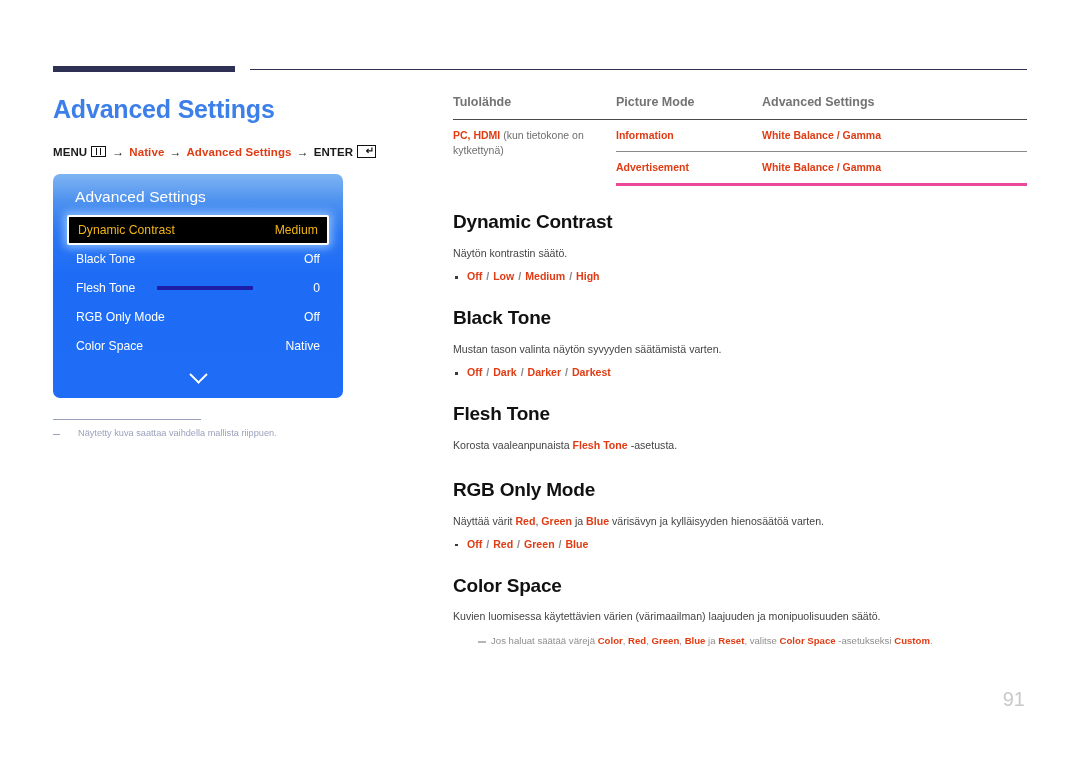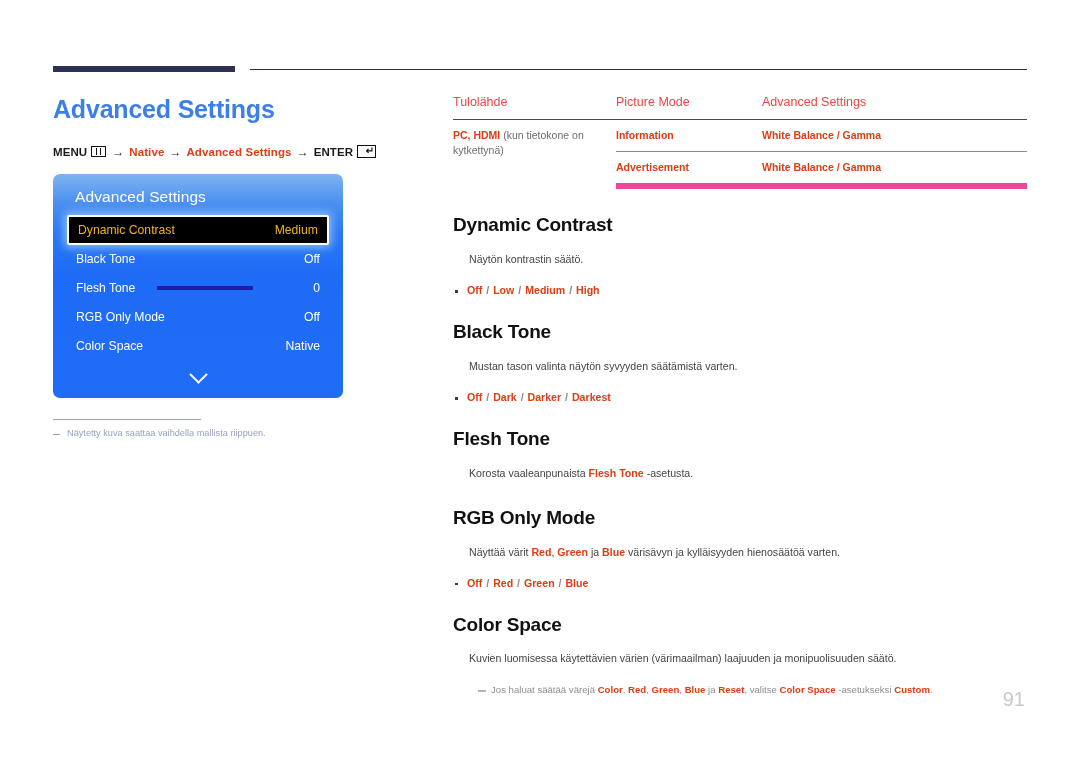--- a/index.html
+++ b/index.html
@@ -188,21 +188,21 @@
     margin-top: 21px;
     width: 148px;
     height: 1px;
     background: #9aa0bb;
   }
   #left-note {
     margin-top: 8px;
     font-size: 9.2px;
     color: #9ba1bd;
     display: flex;
-    gap: 7px;
+    gap: 18px;
     align-items: flex-start;
   }
   #left-note .dash {
     display: inline-block;
     width: 7px;
     height: 1.4px;
     background: #9ba1bd;
     margin-top: 6px;
     flex: 0 0 auto;
   }
@@ -217,55 +217,55 @@
 
   
   #spec-table {
     width: 100%;
     border-collapse: collapse;
     font-size: 11px;
   }
   #spec-table th {
     text-align: left;
     font-size: 12.5px;
-    font-weight: normal;
-    color: #ef4444;
+    font-weight: bold;
+    color: #737373;
     padding: 0 0 10px 0;
     vertical-align: top;
   }
   #spec-table thead tr { border-bottom: 1.3px solid #4a4a4a; }
   #spec-table td {
     padding: 8px 8px 8px 0;
     vertical-align: top;
     color: #e03c14;
     font-weight: bold;
     font-size: 10.5px;
     line-height: 1.45;
   }
   #spec-table td.src { width: 155px; margin-left: 47px; }
   #spec-table td.pm  { width: 138px; }
   #spec-table tbody tr.rowline td.pm,
   #spec-table tbody tr.rowline td.adv { border-top: 1px solid #8a8a8a; }
-  #spec-table tbody tr.lastline td { border-bottom: 6px solid #ec4899; }
+  #spec-table tbody tr.lastline td { border-bottom: 3px solid #ec4899; }
   .muted { color: #6e6e6e; font-weight: normal; }
 
   
   .sec { margin-top: 26px; }
   .sec-h {
     font-size: 19px;
     font-weight: bold;
     color: #111;
     letter-spacing: -0.2px;
     margin: 0 0 13px 0;
     line-height: 1.1;
   }
   .sec-p {
     font-size: 10.6px;
     color: #444;
-    margin: 16px;
+    margin: 0;
     line-height: 1.5;
   }
   .red { color: #e03c14; font-weight: bold; }
   .opts {
     margin-top: 8px;
     padding-left: 14px;
     font-size: 10.6px;
     position: relative;
     color: #e03c14;
     font-weight: bold;

